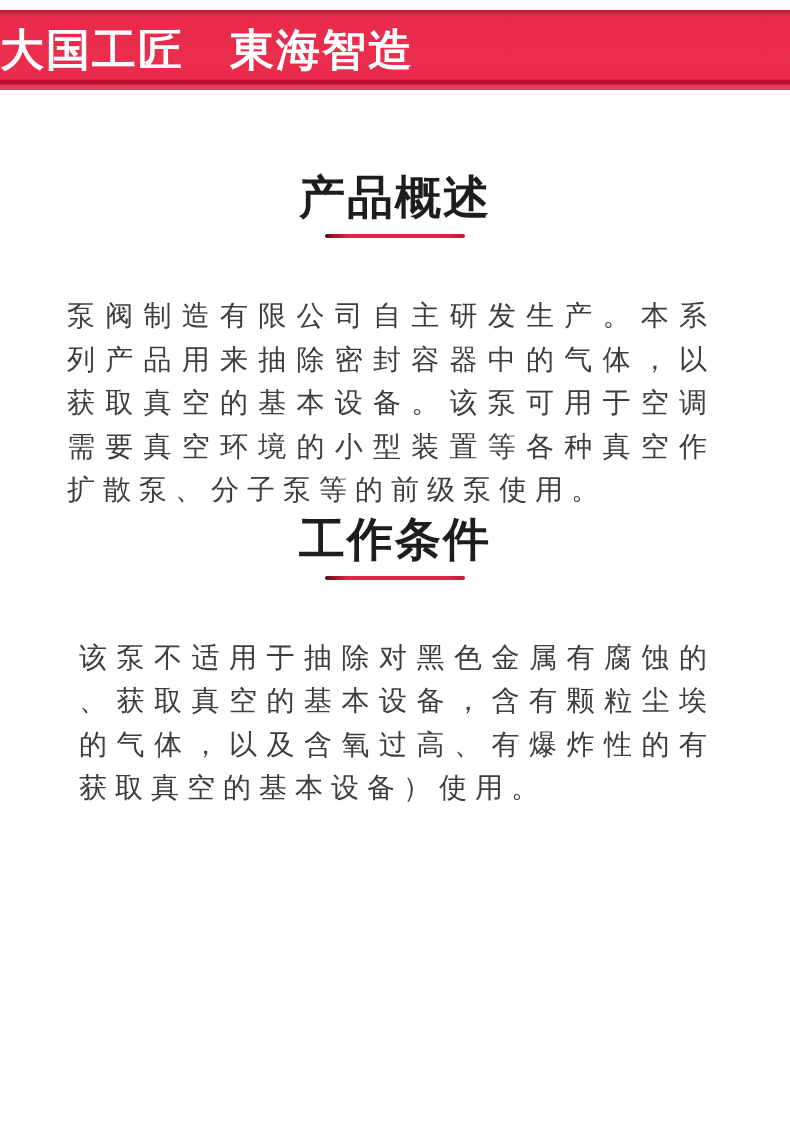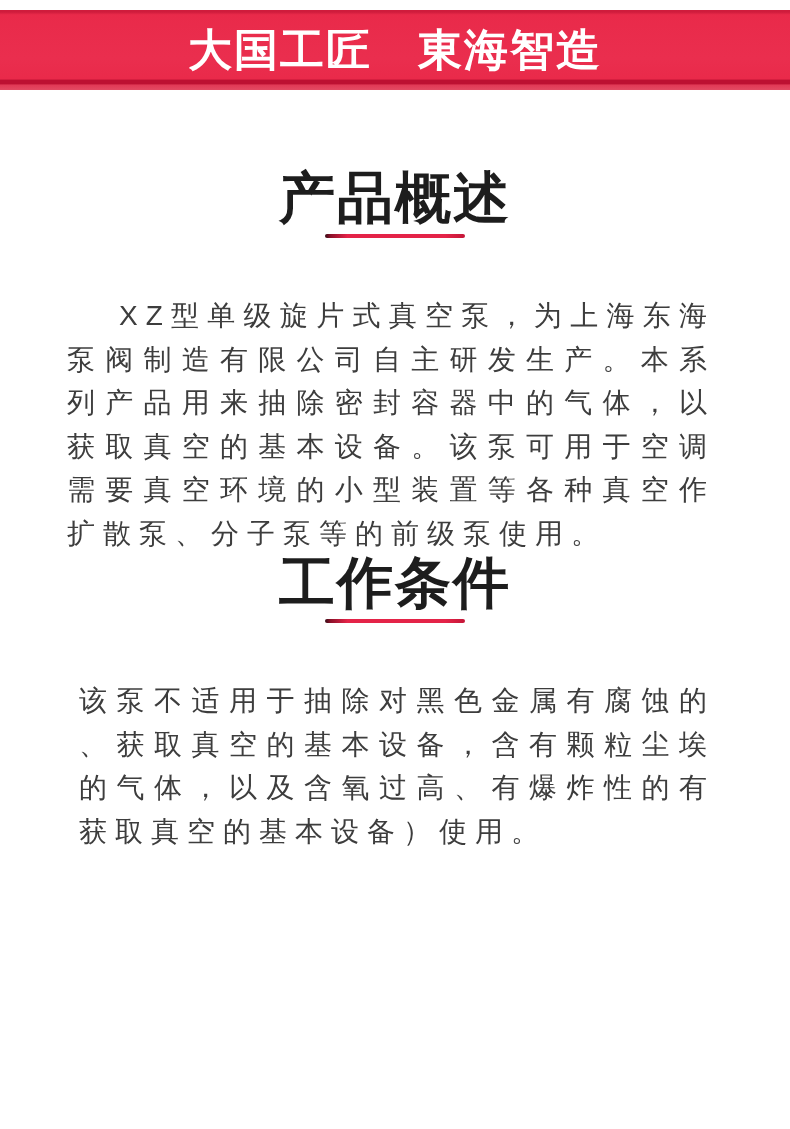--- a/index.html
+++ b/index.html
@@ -19,34 +19,34 @@
     margin-top: 10px;
     height: 80px;
     width: 100%;
     background: linear-gradient(180deg,
       #cf1c3c 0%, #cf1c3c 2.5%,
       #e92a4a 6%, #ea2e4e 60%, #e92a4a 86%,
       #bd1132 88%, #bd1132 92%,
       #e13a56 94%, #e34b63 100%);
     display: flex;
     align-items: center;
-    justify-content: center;
+    justify-content: flex-start;
   }
   .banner-title {
     color: #ffffff;
     font-size: 44px;
     font-weight: 800;
     letter-spacing: 2px;
     white-space: nowrap;
     line-height: 1;
   }
   
   .section-heading {
     text-align: center;
-    font-size: 56px;
+    font-size: 46px;
     line-height: 55px;
     font-weight: 800;
     color: #1d1d1d;
     letter-spacing: 2px;
     margin: 0;
   }
   .heading-overview { margin-top: 80px; }
   .heading-conditions { }
   .heading-underline {
     width: 140px;
@@ -81,21 +81,20 @@
 <body>
 
 <div class="banner">
   <div class="banner-title">大国工匠　東海智造</div>
 </div>
 
 <h1 class="section-heading heading-overview">产品概述</h1>
 <div class="heading-underline"></div>
 
 <div class="paragraph">
-    <div class="para-line indent">XZ型单级旋片式真空泵，为上海东海</div>
     <div class="para-line">泵阀制造有限公司自主研发生产。本系</div>
     <div class="para-line">列产品用来抽除密封容器中的气体，以</div>
     <div class="para-line">获取真空的基本设备。该泵可用于空调</div>
     <div class="para-line">需要真空环境的小型装置等各种真空作</div>
     <div class="para-line last">扩散泵、分子泵等的前级泵使用。</div>
   </div>
 
 <h1 class="section-heading heading-conditions">工作条件</h1>
 <div class="heading-underline"></div>
 

